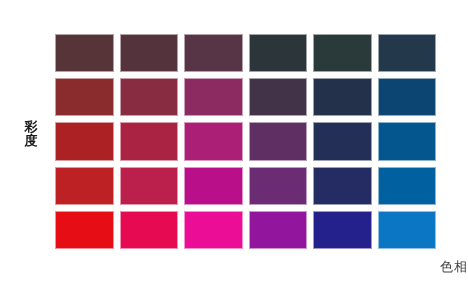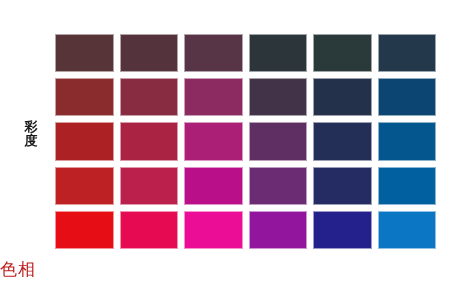--- a/index.html
+++ b/index.html
@@ -41,23 +41,23 @@
     display: block;
     font-weight: 600;
   }
 
   
   #x-axis-label {
     position: absolute;
     left: 0;
     top: 258px;
     width: 468px;
-    text-align: left;
-    font-size: 17px;
-    color: #b91c1c;
+    text-align: right;
+    font-size: 13px;
+    color: #404040;
     letter-spacing: 1px;
   }
 
   
   #swatch-grid {
     position: absolute;
     left: 55px;
     top: 34px;
     width: 381px;
     height: 215px;

